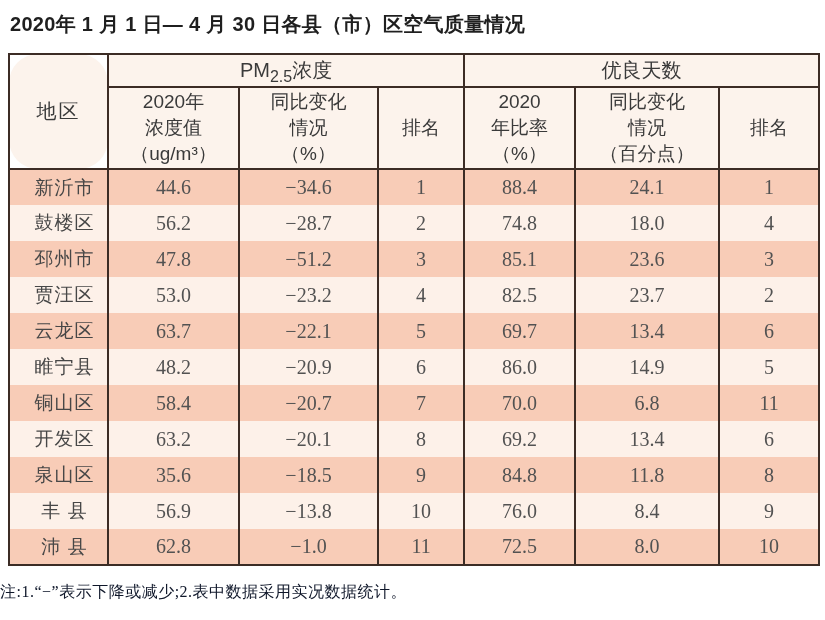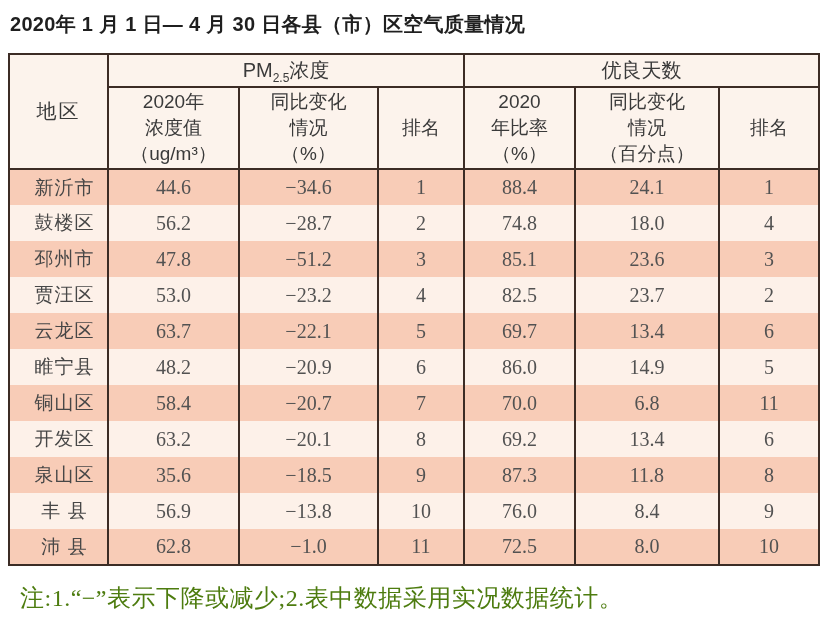--- a/index.html
+++ b/index.html
@@ -22,39 +22,39 @@
     border-collapse:collapse;table-layout:fixed;width:810px;
     margin:15px 0 0 8px;border:2px solid var(--border);
   }
   thead th{
     background:var(--hdr-bg);font-weight:400;color:#3a3a3a;
     border:2px solid var(--border);font-size:19px;text-align:center;
     padding:0;
   }
   tr.group-row th{height:33px;font-size:20px;}
   tr.sub-row th{height:82px;line-height:26px;}
-  th.region-head{letter-spacing:2px;}
-  sub.pm-sub{font-size:12px;line-height:0;}
+  th.region-head{letter-spacing:2px;border-radius:29px;}
+  sub.pm-sub{font-size:16px;line-height:0;}
   .sfx{}
   tbody td{
     border-left:2px solid var(--border);border-right:2px solid var(--border);
     border-top:0;border-bottom:0;
     text-align:center;height:36px;padding:0;
   }
   tbody tr:nth-child(odd) td{background:var(--stripe-dark);}
   tbody tr:nth-child(even) td{background:var(--stripe-light);}
   td.region{font-size:19px;color:#474747;letter-spacing:1px;padding-left:12px;}
   td.num{
     font-family:"Liberation Serif","DejaVu Serif",serif;
     font-size:20px;color:#525252;
   }
   .note{
-    margin:16px 0 0 20px;
+    margin:16px 0 0 0;
     font-family:"Liberation Serif","DejaVu Serif",serif;
-    font-size:24px;color:#4d7c0f;letter-spacing:.5px;
+    font-size:16px;color:#0f172a;letter-spacing:.5px;
   }
 </style>
 </head>
 <body>
 
 <div>
 
   <h1 class="title">2020年 1 月 1 日— 4 月 30 日各县（市）区空气质量情况</h1>
 
   <table class="aq">
@@ -169,21 +169,21 @@
         <td class="num">8</td>
         <td class="num">69.2</td>
         <td class="num">13.4</td>
         <td class="num">6</td>
       </tr>
       <tr>
         <td class="region">泉山区</td>
         <td class="num">35.6</td>
         <td class="num">−18.5</td>
         <td class="num">9</td>
-        <td class="num">87.3</td>
+        <td class="num">84.8</td>
         <td class="num">11.8</td>
         <td class="num">8</td>
       </tr>
       <tr>
         <td class="region">丰 县</td>
         <td class="num">56.9</td>
         <td class="num">−13.8</td>
         <td class="num">10</td>
         <td class="num">76.0</td>
         <td class="num">8.4</td>

